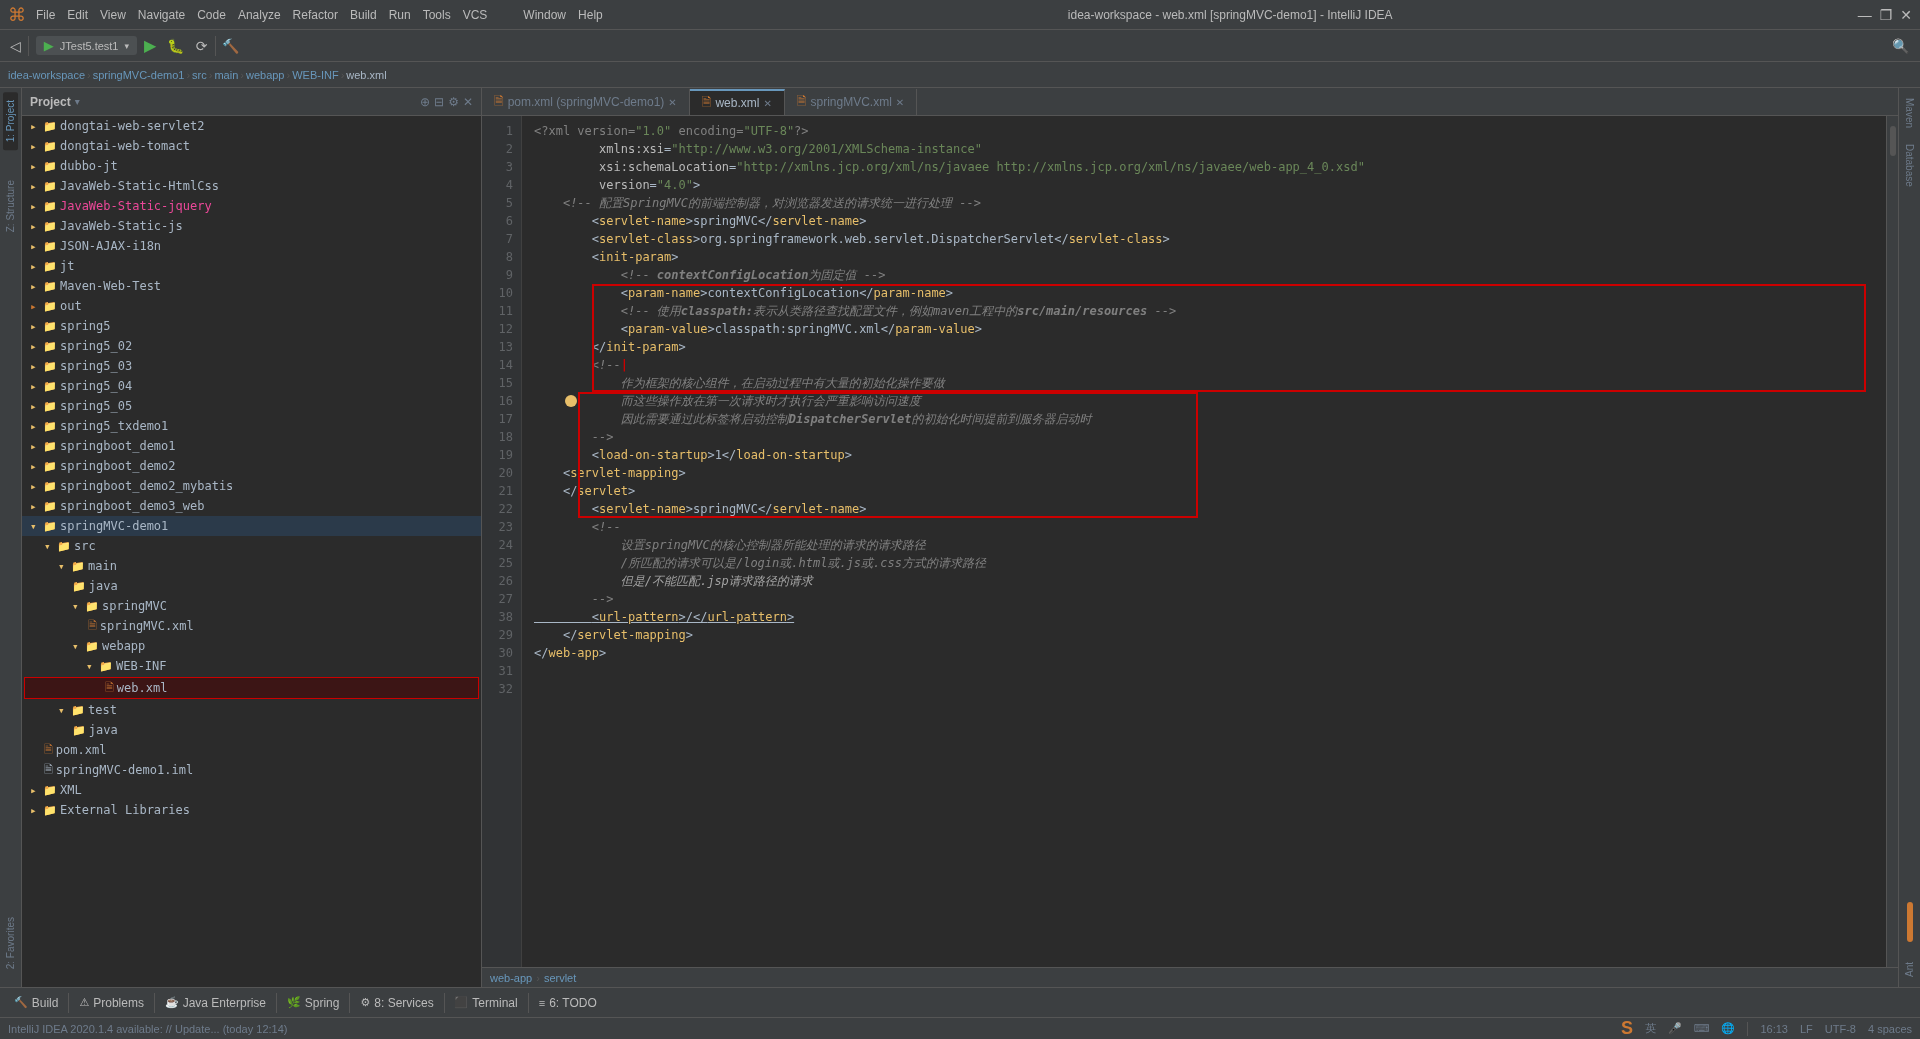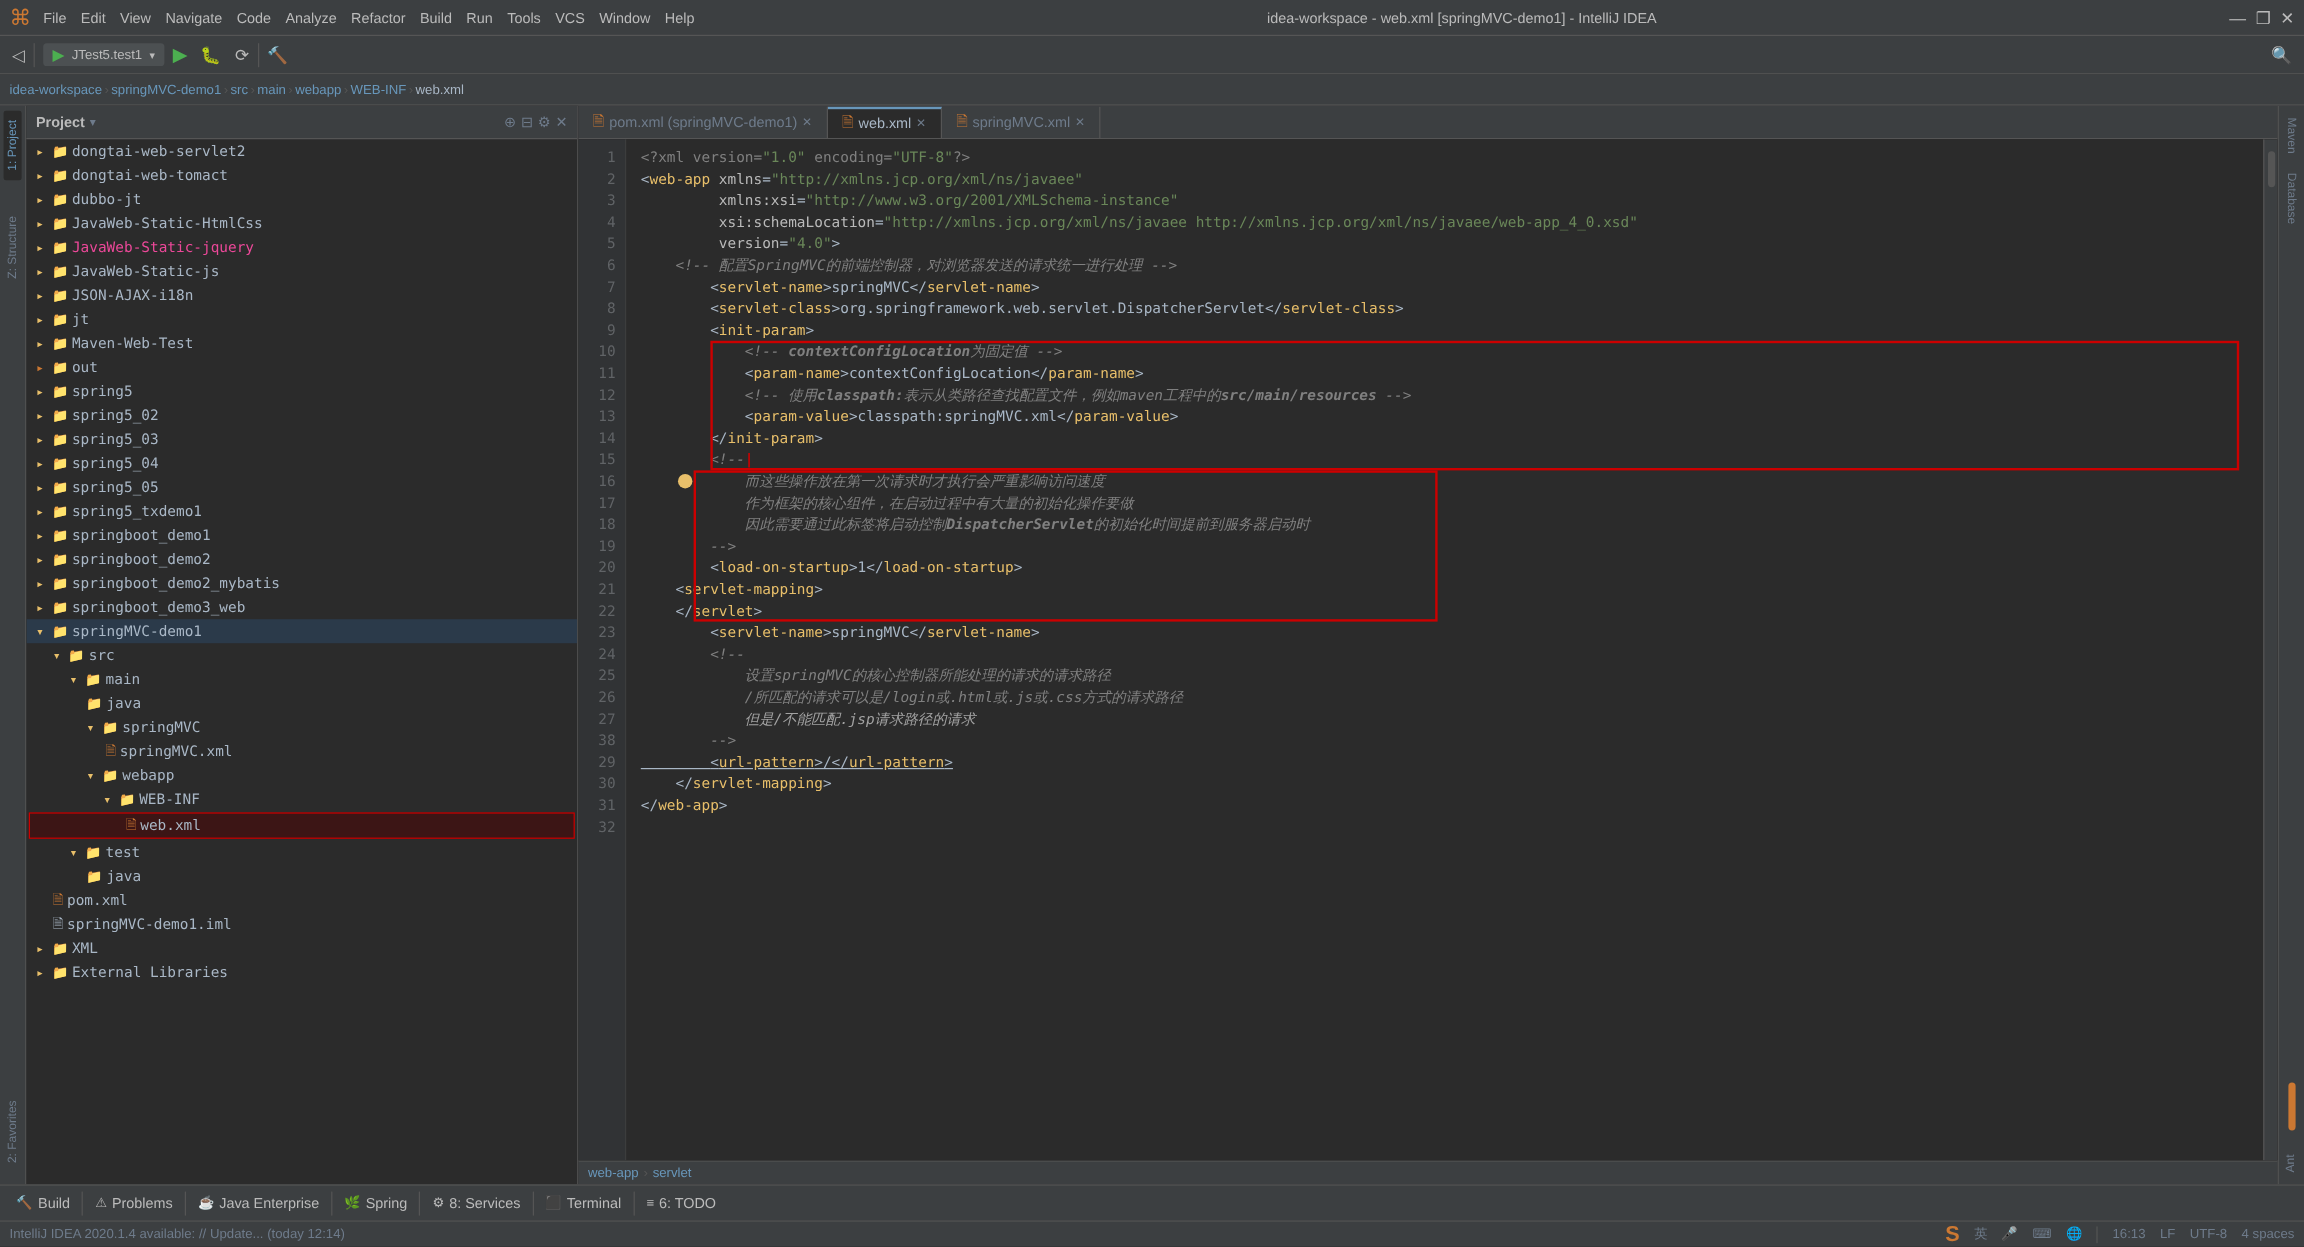--- a/index.html
+++ b/index.html
@@ -17,21 +17,21 @@
     <span style="color:#bbb; cursor:pointer;">Edit</span>
     <span style="color:#bbb; cursor:pointer;">View</span>
     <span style="color:#bbb; cursor:pointer;">Navigate</span>
     <span style="color:#bbb; cursor:pointer;">Code</span>
     <span style="color:#bbb; cursor:pointer;">Analyze</span>
     <span style="color:#bbb; cursor:pointer;">Refactor</span>
     <span style="color:#bbb; cursor:pointer;">Build</span>
     <span style="color:#bbb; cursor:pointer;">Run</span>
     <span style="color:#bbb; cursor:pointer;">Tools</span>
     <span style="color:#bbb; cursor:pointer;">VCS</span>
-    <span style="color:#bbb; cursor:pointer;">Window</span>
+    <span style="color:#bbb; cursor:pointer;margin-left:24px;">Window</span>
     <span style="color:#bbb; cursor:pointer;">Help</span>
   </div>
   <div style="flex:1; text-align:center; font-size:12px; color:#bbb;">idea-workspace - web.xml [springMVC-demo1] - IntelliJ IDEA</div>
   <div style="display:flex; gap:8px;">
     <span style="color:#bbb; cursor:pointer; font-size:14px;">—</span>
     <span style="color:#bbb; cursor:pointer; font-size:14px;">❐</span>
     <span style="color:#bbb; cursor:pointer; font-size:14px;">✕</span>
   </div>
 </div>
 
@@ -295,36 +295,35 @@
 
       <div style="flex:1; padding:6px 8px 6px 12px; font-family:'Consolas',monospace; font-size:12px; line-height:18px; overflow:auto; background:#2b2b2b; position:relative;">
 
         <div style="position:absolute; left:70px; top:168px; width:calc(100% - 90px); height:108px; border:2px solid #cc0000; pointer-events:none; z-index:10;"></div>
 
         <div style="position:absolute; left:56px; top:276px; width:620px; height:126px; border:2px solid #cc0000; pointer-events:none; z-index:10;"></div>
 
         <div style="position:absolute; left:43px; top:279px; width:12px; height:12px; background:#e8bf6a; border-radius:50%; z-index:11;"></div>
 
         <div style="height:18px; white-space:pre; font-family:'Consolas',monospace;"><span style="color:#808080;">&lt;?xml version=</span><span style="color:#6a8759;">"1.0"</span><span style="color:#808080;"> encoding=</span><span style="color:#6a8759;">"UTF-8"</span><span style="color:#808080;">?&gt;</span></div>
-        <div style="height:18px; white-space:pre; font-family:'Consolas',monospace;"><span style="color:#a9b7c6;">&lt;</span><span style="color:#e8bf6a;">web-app</span><span style="color:#a9b7c6;"> </span><span style="color:#bababa;">xmlns</span><span style="color:#a9b7c6;">=</span><span style="color:#6a8759;">"http://xmlns.jcp.org/xml/ns/javaee"</span></div>
         <div style="height:18px; white-space:pre; font-family:'Consolas',monospace;">         <span style="color:#bababa;">xmlns:xsi</span><span style="color:#a9b7c6;">=</span><span style="color:#6a8759;">"http://www.w3.org/2001/XMLSchema-instance"</span></div>
         <div style="height:18px; white-space:pre; font-family:'Consolas',monospace;">         <span style="color:#bababa;">xsi:schemaLocation</span><span style="color:#a9b7c6;">=</span><span style="color:#6a8759;">"http://xmlns.jcp.org/xml/ns/javaee http://xmlns.jcp.org/xml/ns/javaee/web-app_4_0.xsd"</span></div>
         <div style="height:18px; white-space:pre; font-family:'Consolas',monospace;">         <span style="color:#bababa;">version</span><span style="color:#a9b7c6;">=</span><span style="color:#6a8759;">"4.0"</span><span style="color:#a9b7c6;">&gt;</span></div>
         <div style="height:18px; white-space:pre; font-family:'Consolas',monospace;">    <span style="color:#808080; font-style:italic;">&lt;!-- 配置SpringMVC的前端控制器，对浏览器发送的请求统一进行处理 --&gt;</span></div>
         <div style="height:18px; white-space:pre; font-family:'Consolas',monospace;">        <span style="color:#a9b7c6;">&lt;</span><span style="color:#e8bf6a;">servlet-name</span><span style="color:#a9b7c6;">&gt;springMVC&lt;/</span><span style="color:#e8bf6a;">servlet-name</span><span style="color:#a9b7c6;">&gt;</span></div>
         <div style="height:18px; white-space:pre; font-family:'Consolas',monospace;">        <span style="color:#a9b7c6;">&lt;</span><span style="color:#e8bf6a;">servlet-class</span><span style="color:#a9b7c6;">&gt;org.springframework.web.servlet.DispatcherServlet&lt;/</span><span style="color:#e8bf6a;">servlet-class</span><span style="color:#a9b7c6;">&gt;</span></div>
         <div style="height:18px; white-space:pre; font-family:'Consolas',monospace;">        <span style="color:#a9b7c6;">&lt;</span><span style="color:#e8bf6a;">init-param</span><span style="color:#a9b7c6;">&gt;</span></div>
         <div style="height:18px; white-space:pre; font-family:'Consolas',monospace;">            <span style="color:#808080; font-style:italic;">&lt;!-- </span><span style="color:#808080; font-style:italic; font-weight:bold;">contextConfigLocation</span><span style="color:#808080; font-style:italic;">为固定值 --&gt;</span></div>
         <div style="height:18px; white-space:pre; font-family:'Consolas',monospace;">            <span style="color:#a9b7c6;">&lt;</span><span style="color:#e8bf6a;">param-name</span><span style="color:#a9b7c6;">&gt;contextConfigLocation&lt;/</span><span style="color:#e8bf6a;">param-name</span><span style="color:#a9b7c6;">&gt;</span></div>
         <div style="height:18px; white-space:pre; font-family:'Consolas',monospace;">            <span style="color:#808080; font-style:italic;">&lt;!-- 使用</span><span style="color:#808080; font-style:italic; font-weight:bold;">classpath:</span><span style="color:#808080; font-style:italic;">表示从类路径查找配置文件，例如maven工程中的</span><span style="color:#808080; font-style:italic; font-weight:bold;">src/main/resources</span><span style="color:#808080; font-style:italic;"> --&gt;</span></div>
         <div style="height:18px; white-space:pre; font-family:'Consolas',monospace;">            <span style="color:#a9b7c6;">&lt;</span><span style="color:#e8bf6a;">param-value</span><span style="color:#a9b7c6;">&gt;classpath:springMVC.xml&lt;/</span><span style="color:#e8bf6a;">param-value</span><span style="color:#a9b7c6;">&gt;</span></div>
         <div style="height:18px; white-space:pre; font-family:'Consolas',monospace;">        <span style="color:#a9b7c6;">&lt;/</span><span style="color:#e8bf6a;">init-param</span><span style="color:#a9b7c6;">&gt;</span></div>
         <div style="height:18px; white-space:pre; font-family:'Consolas',monospace;">        <span style="color:#808080; font-style:italic;">&lt;!--</span><span style="color:#cc0000; font-weight:bold; cursor:pointer;">|</span></div>
+        <div style="height:18px; white-space:pre; font-family:'Consolas',monospace;">            <span style="color:#808080; font-style:italic;">作为框架的核心组件，在启动过程中有大量的初始化操作要做</span></div>
         <div style="height:18px; white-space:pre; font-family:'Consolas',monospace;">            <span style="color:#808080; font-style:italic;">而这些操作放在第一次请求时才执行会严重影响访问速度</span></div>
-        <div style="height:18px; white-space:pre; font-family:'Consolas',monospace;">            <span style="color:#808080; font-style:italic;">作为框架的核心组件，在启动过程中有大量的初始化操作要做</span></div>
         <div style="height:18px; white-space:pre; font-family:'Consolas',monospace;">            <span style="color:#808080; font-style:italic;">因此需要通过此标签将启动控制</span><span style="color:#808080; font-style:italic; font-weight:bold;">DispatcherServlet</span><span style="color:#808080; font-style:italic;">的初始化时间提前到服务器启动时</span></div>
         <div style="height:18px; white-space:pre; font-family:'Consolas',monospace;">        <span style="color:#808080; font-style:italic;">--&gt;</span></div>
         <div style="height:18px; white-space:pre; font-family:'Consolas',monospace;">        <span style="color:#a9b7c6;">&lt;</span><span style="color:#e8bf6a;">load-on-startup</span><span style="color:#a9b7c6;">&gt;1&lt;/</span><span style="color:#e8bf6a;">load-on-startup</span><span style="color:#a9b7c6;">&gt;</span></div>
         <div style="height:18px; white-space:pre; font-family:'Consolas',monospace;">    <span style="color:#a9b7c6;">&lt;</span><span style="color:#e8bf6a;">servlet-mapping</span><span style="color:#a9b7c6;">&gt;</span></div>
         <div style="height:18px; white-space:pre; font-family:'Consolas',monospace;">    <span style="color:#a9b7c6;">&lt;/</span><span style="color:#e8bf6a;">servlet</span><span style="color:#a9b7c6;">&gt;</span></div>
         <div style="height:18px; white-space:pre; font-family:'Consolas',monospace;">        <span style="color:#a9b7c6;">&lt;</span><span style="color:#e8bf6a;">servlet-name</span><span style="color:#a9b7c6;">&gt;springMVC&lt;/</span><span style="color:#e8bf6a;">servlet-name</span><span style="color:#a9b7c6;">&gt;</span></div>
         <div style="height:18px; white-space:pre; font-family:'Consolas',monospace;">        <span style="color:#808080; font-style:italic;">&lt;!--</span></div>
         <div style="height:18px; white-space:pre; font-family:'Consolas',monospace;">            <span style="color:#808080; font-style:italic;">设置springMVC的核心控制器所能处理的请求的请求路径</span></div>
         <div style="height:18px; white-space:pre; font-family:'Consolas',monospace;">            <span style="color:#808080; font-style:italic;">/所匹配的请求可以是/login或.html或.js或.css方式的请求路径</span></div>
         <div style="height:18px; white-space:pre; font-family:'Consolas',monospace;">            <span style="color:#a3a3a3; font-style:italic;">但是/不能匹配.jsp请求路径的请求</span></div>

